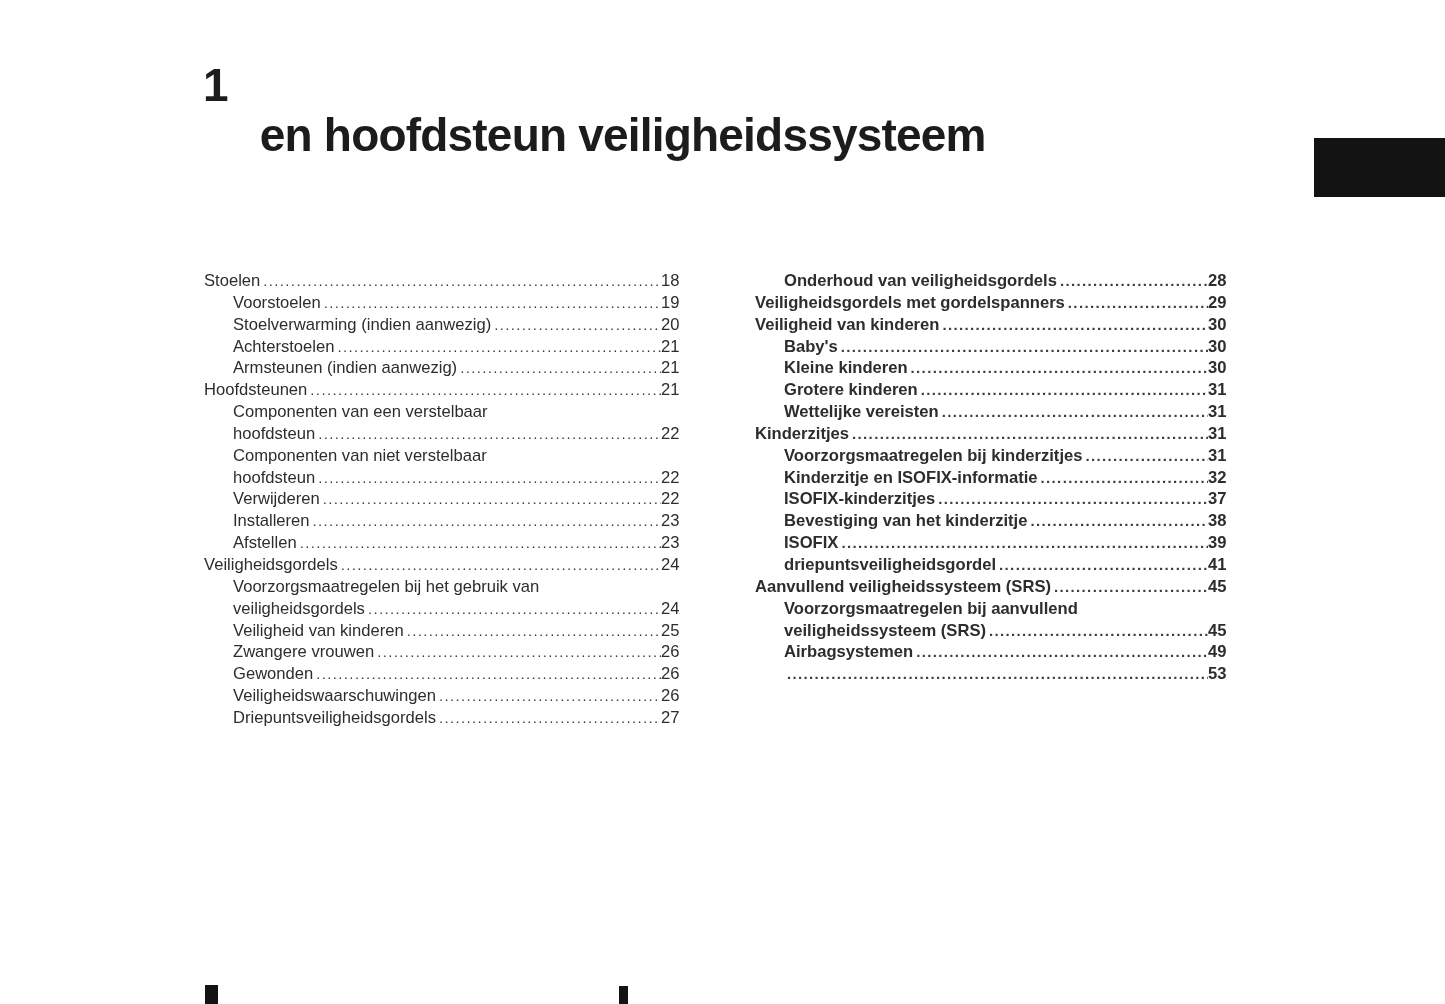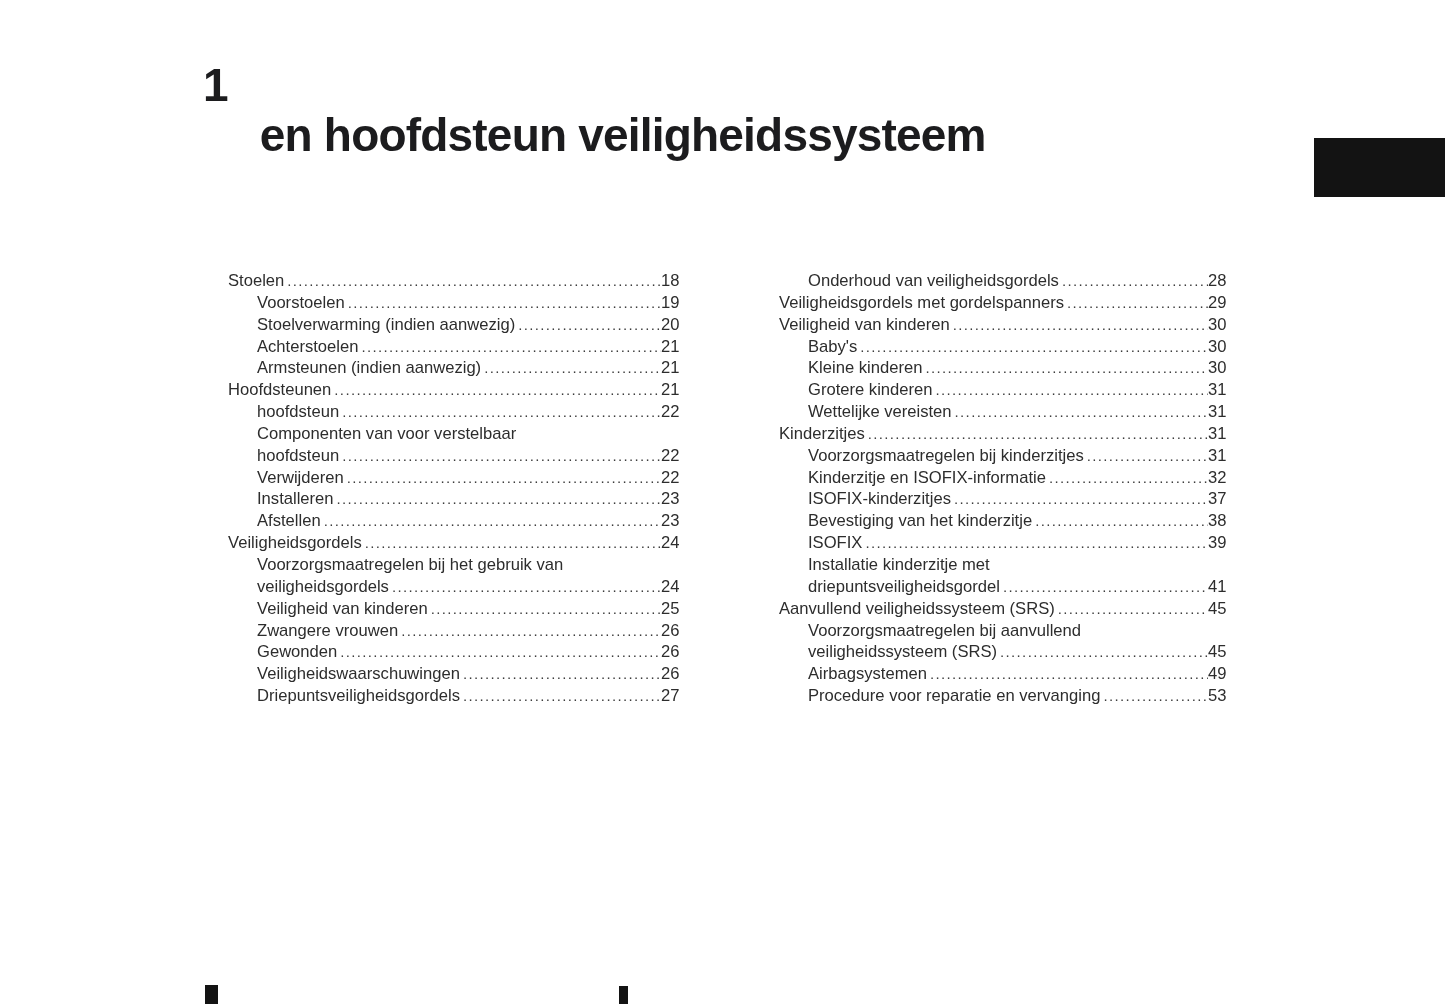--- a/index.html
+++ b/index.html
@@ -30,28 +30,28 @@
     width: 131px; height: 59px;
     background: #131313;
   }
   
   .toc-col {
     position: absolute; top: 271px;
     font-size: 16.6px;
     color: #2d2d2d;
   }
   .toc-col.left  { left: 204px; width: 487px; }
-  .toc-col.right { left: 755px; width: 483px; }
+  .toc-col.right { left: 755px; width: 483px; font-weight: bold; }
   .toc-row {
     display: flex; align-items: baseline;
     height: 21.85px;
     white-space: nowrap;
   }
   .toc-row.indent { padding-left: 29px; }
-  .toc-label { white-space: nowrap; margin-left: 24px; }
+  .toc-label { white-space: nowrap; }
   .toc-leader {
     flex: 1; overflow: hidden; white-space: nowrap;
     color: #3d3d3d;
     font-size: 15px;
     letter-spacing: 1.35px;
     padding-left: 3px; padding-right: 5px;
   }
   .toc-page {
     min-width: 30px; 
     white-space: nowrap;
@@ -101,26 +101,29 @@
         <span class="toc-label">Armsteunen (indien aanwezig)</span>
         <span class="toc-leader">............................................................................................................................................................................................................................</span>
         <span class="toc-page">21</span>
       </div>
       <div class="toc-row">
         <span class="toc-label">Hoofdsteunen</span>
         <span class="toc-leader">............................................................................................................................................................................................................................</span>
         <span class="toc-page">21</span>
       </div>
       <div class="toc-row indent">
+        <span class="toc-label">Componenten van een verstelbaar</span>
+      </div>
+      <div class="toc-row indent">
         <span class="toc-label">hoofdsteun</span>
         <span class="toc-leader">............................................................................................................................................................................................................................</span>
         <span class="toc-page">22</span>
       </div>
       <div class="toc-row indent">
-        <span class="toc-label">Componenten van voor verstelbaar</span>
+        <span class="toc-label">Componenten van niet verstelbaar</span>
       </div>
       <div class="toc-row indent">
         <span class="toc-label">hoofdsteun</span>
         <span class="toc-leader">............................................................................................................................................................................................................................</span>
         <span class="toc-page">22</span>
       </div>
       <div class="toc-row indent">
         <span class="toc-label">Verwijderen</span>
         <span class="toc-leader">............................................................................................................................................................................................................................</span>
         <span class="toc-page">22</span>
@@ -235,23 +238,20 @@
         <span class="toc-label">Bevestiging van het kinderzitje</span>
         <span class="toc-leader">............................................................................................................................................................................................................................</span>
         <span class="toc-page">38</span>
       </div>
       <div class="toc-row indent">
         <span class="toc-label">ISOFIX</span>
         <span class="toc-leader">............................................................................................................................................................................................................................</span>
         <span class="toc-page">39</span>
       </div>
       <div class="toc-row indent">
-        <span class="toc-label">Installatie kinderzitje met</span>
-      </div>
-      <div class="toc-row indent">
         <span class="toc-label">driepuntsveiligheidsgordel</span>
         <span class="toc-leader">............................................................................................................................................................................................................................</span>
         <span class="toc-page">41</span>
       </div>
       <div class="toc-row">
         <span class="toc-label">Aanvullend veiligheidssysteem (SRS)</span>
         <span class="toc-leader">............................................................................................................................................................................................................................</span>
         <span class="toc-page">45</span>
       </div>
       <div class="toc-row indent">
@@ -261,21 +261,20 @@
         <span class="toc-label">veiligheidssysteem (SRS)</span>
         <span class="toc-leader">............................................................................................................................................................................................................................</span>
         <span class="toc-page">45</span>
       </div>
       <div class="toc-row indent">
         <span class="toc-label">Airbagsystemen</span>
         <span class="toc-leader">............................................................................................................................................................................................................................</span>
         <span class="toc-page">49</span>
       </div>
       <div class="toc-row indent">
-        <span class="toc-label">Procedure voor reparatie en vervanging</span>
         <span class="toc-leader">............................................................................................................................................................................................................................</span>
         <span class="toc-page">53</span>
       </div>
     </div>
 
   <div class="crop-mark m1"></div>
   <div class="crop-mark m2"></div>
 
 </div>
 

